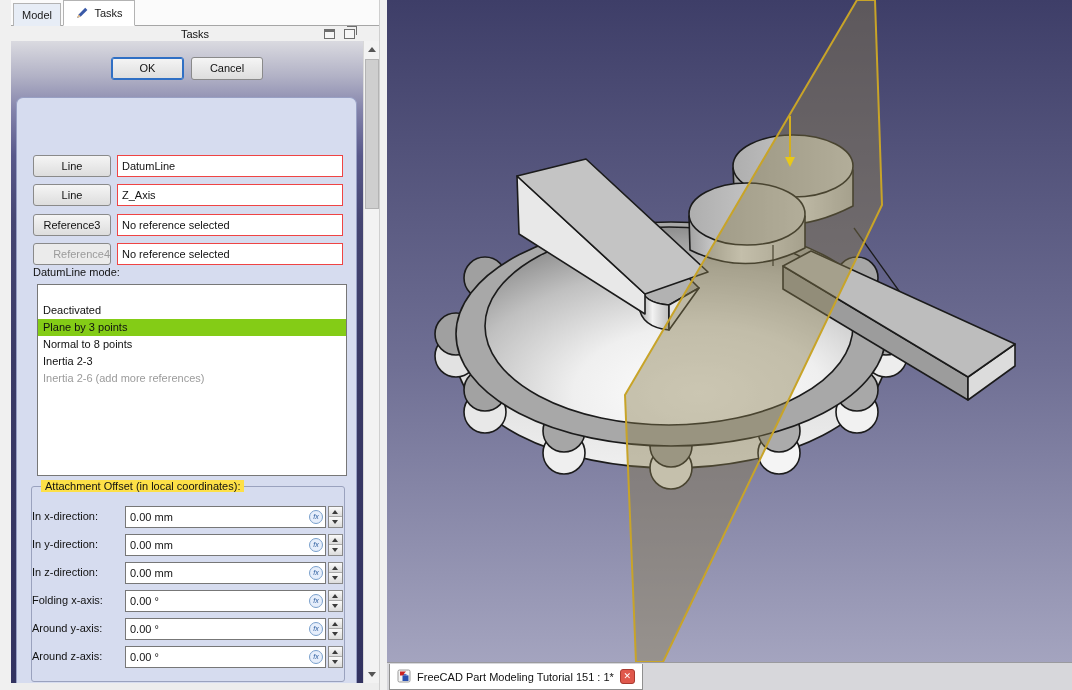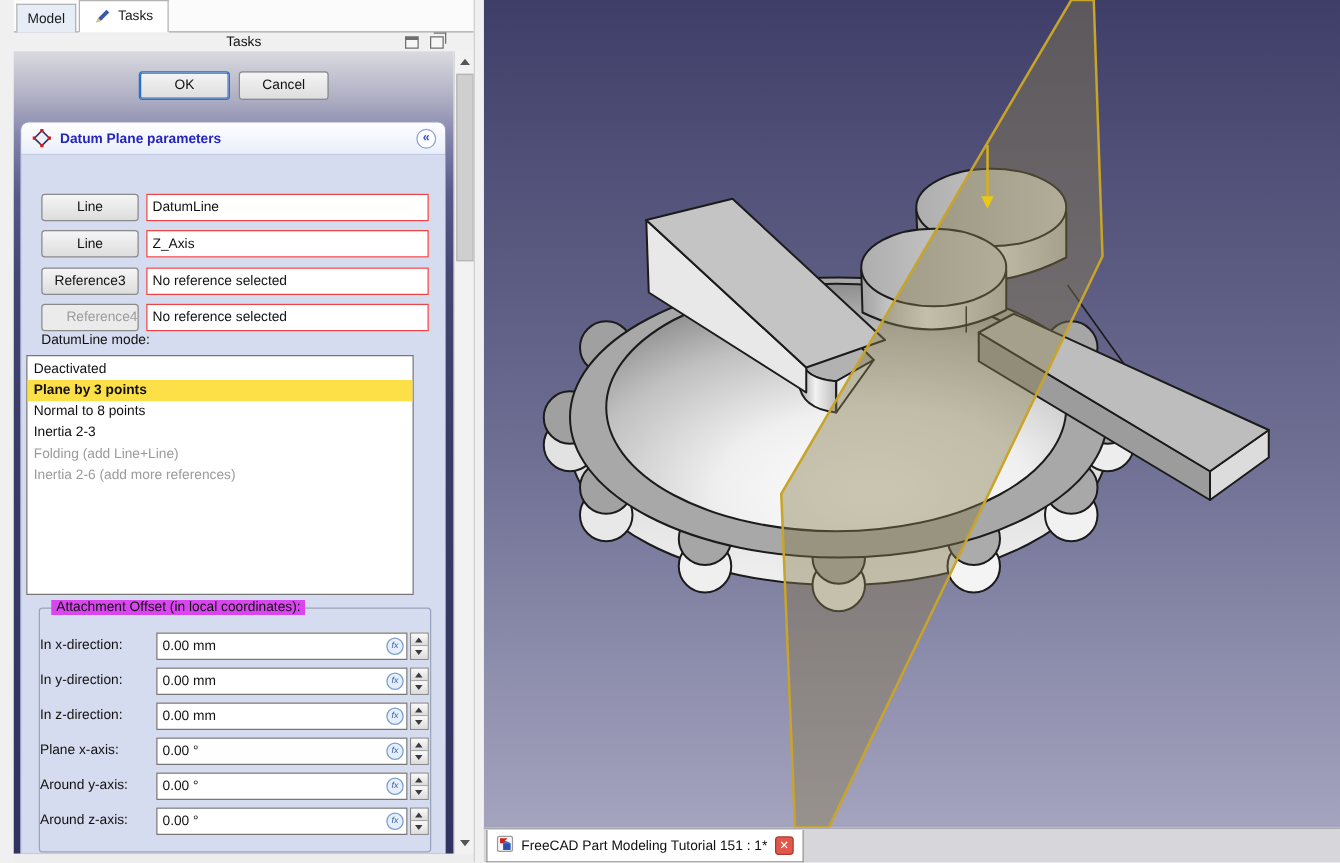--- a/index.html
+++ b/index.html
@@ -35,27 +35,27 @@
   .collapse-btn { position:absolute; right:7px; top:5px; width:16px; height:16px; border:1px solid #8fa2d8; border-radius:50%; background:#fff; color:#2a4fd0; font-size:10px; line-height:14px; text-align:center; font-weight:bold; }
 
   .status-green { margin-top:9px; text-align:center; color:#0a9e0a; }
 
   .ref-row { position:absolute; left:0; width:100%; height:22px; }
   .ref-btn { position:absolute; left:16px; top:0; width:78px; height:22px; }
   .ref-btn.disabled { color:#9b9b9b; background:#ebebeb;text-align:right; }
   .ref-input { position:absolute; left:100px; top:0; width:226px; height:22px; border:1px solid #ef4444; background:#fff; font:11px "Liberation Sans",sans-serif; padding:0 4px; color:#111; }
 
   .attach-label { position:absolute; left:16px; top:168px; color:#111; }
-  .listbox { position:absolute; left:4px; top:186px; width:310px; height:192px; background:#fff; border:1px solid #777; padding-top:2px; }
+  .listbox { position:absolute; left:20px; top:186px; width:310px; height:192px; background:#fff; border:1px solid #777; padding-top:17px; }
   .list-item { height:17px; line-height:17px; padding-left:5px; color:#111; }
-  .list-item.selected { background:#fde047; font-weight:bold; }
+  .list-item.selected { background:#84cc16; font-weight:normal; }
   .list-item.disabled { color:#9b9b9b; }
 
   .offset-group { position:absolute; left:14px; top:388px; width:314px; height:196px; border:1px solid #9aa2be; border-radius:3px; }
-  .offset-legend { position:absolute; left:9px; top:-7px; background:#d946ef; padding:0 4px; color:#111; }
+  .offset-legend { position:absolute; left:9px; top:-7px; background:#fde047; padding:0 4px; color:#111; }
   .off-row { position:absolute; left:0; width:100%; height:22px; }
   .off-label { position:absolute; left:0; top:4px; color:#111; }
   .off-field { position:absolute; left:93px; top:0; width:201px; height:22px; border:1px solid #777; background:#fff; }
   .off-input { position:absolute; left:0; top:0; width:180px; height:20px; border:none; background:transparent; font:11px "Liberation Sans",sans-serif; padding:0 4px; color:#111; }
   .fx-icon { position:absolute; right:2px; top:3px; width:14px; height:14px; border:1px solid #7aa0cc; border-radius:50%; background:#e6eefb; color:#3060a0; font-size:7px; font-style:italic; text-align:center; line-height:12px; }
   .spinner { position:absolute; left:296px; top:0; width:15px; height:22px; border:1px solid #8a8a8a; background:#e9e9e9; }
   .spin-up,.spin-down { position:absolute; left:0; width:13px; height:10px; background:linear-gradient(to bottom,#fafafa,#dcdcdc); }
   .spin-up { top:0; border-bottom:1px solid #aaa; }
   .spin-down { bottom:0; }
   .spin-up::after { content:""; position:absolute; left:3px; top:3px; border-left:3px solid transparent; border-right:3px solid transparent; border-bottom:4px solid #3b3b3b; }
@@ -110,33 +110,20 @@
       <div class="dock-icon two"></div>
     </div>
 
     <div class="content">
 
       <div class="btn ok-btn">OK</div>
       <div class="btn cancel-btn">Cancel</div>
 
       <div class="taskbox">
 
-        <div class="box-header">
-          <span class="hicon">
-            <svg width="17" height="17" viewBox="0 0 17 17">
-              <path d="M8.5,2.5 L14.5,8.5 L8.5,14.5 L2.5,8.5 Z" fill="#eef0f8" stroke="#3c3c66" stroke-width="1.4"></path>
-              <rect x="7.2" y="1.2" width="2.6" height="2.6" fill="#cc2020"></rect>
-              <rect x="13.2" y="7.2" width="2.6" height="2.6" fill="#cc2020"></rect>
-              <rect x="7.2" y="13.2" width="2.6" height="2.6" fill="#cc2020"></rect>
-              <rect x="1.2" y="7.2" width="2.6" height="2.6" fill="#cc2020"></rect>
-            </svg>
-          </span>
-          <span class="box-title">Datum Plane parameters</span>
-          <div class="collapse-btn">«</div>
-        </div>
 
 
         <div class="ref-row" style="top:57px">
           <div class="btn ref-btn">Line</div>
           <input class="ref-input" value="DatumLine" style="">
         </div>
         <div class="ref-row" style="top:86px">
           <div class="btn ref-btn">Line</div>
           <input class="ref-input" value="Z_Axis" style="">
         </div>
@@ -149,21 +136,20 @@
           <input class="ref-input" value="No reference selected" style="">
         </div>
 
         <div class="attach-label">DatumLine mode:</div>
 
         <div class="listbox">
           <div class="list-item">Deactivated</div>
           <div class="list-item selected">Plane by 3 points</div>
           <div class="list-item">Normal to 8 points</div>
           <div class="list-item">Inertia 2-3</div>
-          <div class="list-item disabled">Folding (add Line+Line)</div>
           <div class="list-item disabled">Inertia 2-6 (add more references)</div>
         </div>
 
         <div class="offset-group">
           <div class="offset-legend">Attachment Offset (in local coordinates):</div>
 
           <div class="off-row" style="top:19px">
             <div class="off-label">In x-direction:</div>
             <div class="off-field">
               <input class="off-input" value="0.00 mm" style="">
@@ -190,21 +176,21 @@
             <div class="off-field">
               <input class="off-input" value="0.00 mm" style="">
               <div class="fx-icon">fx</div>
             </div>
             <div class="spinner">
                 <div class="spin-up"></div>
                 <div class="spin-down"></div>
               </div>
           </div>
           <div class="off-row" style="top:103px">
-            <div class="off-label">Plane x-axis:</div>
+            <div class="off-label">Folding x-axis:</div>
             <div class="off-field">
               <input class="off-input" value="0.00 °" style="">
               <div class="fx-icon">fx</div>
             </div>
             <div class="spinner">
                 <div class="spin-up"></div>
                 <div class="spin-down"></div>
               </div>
           </div>
           <div class="off-row" style="top:131px">

